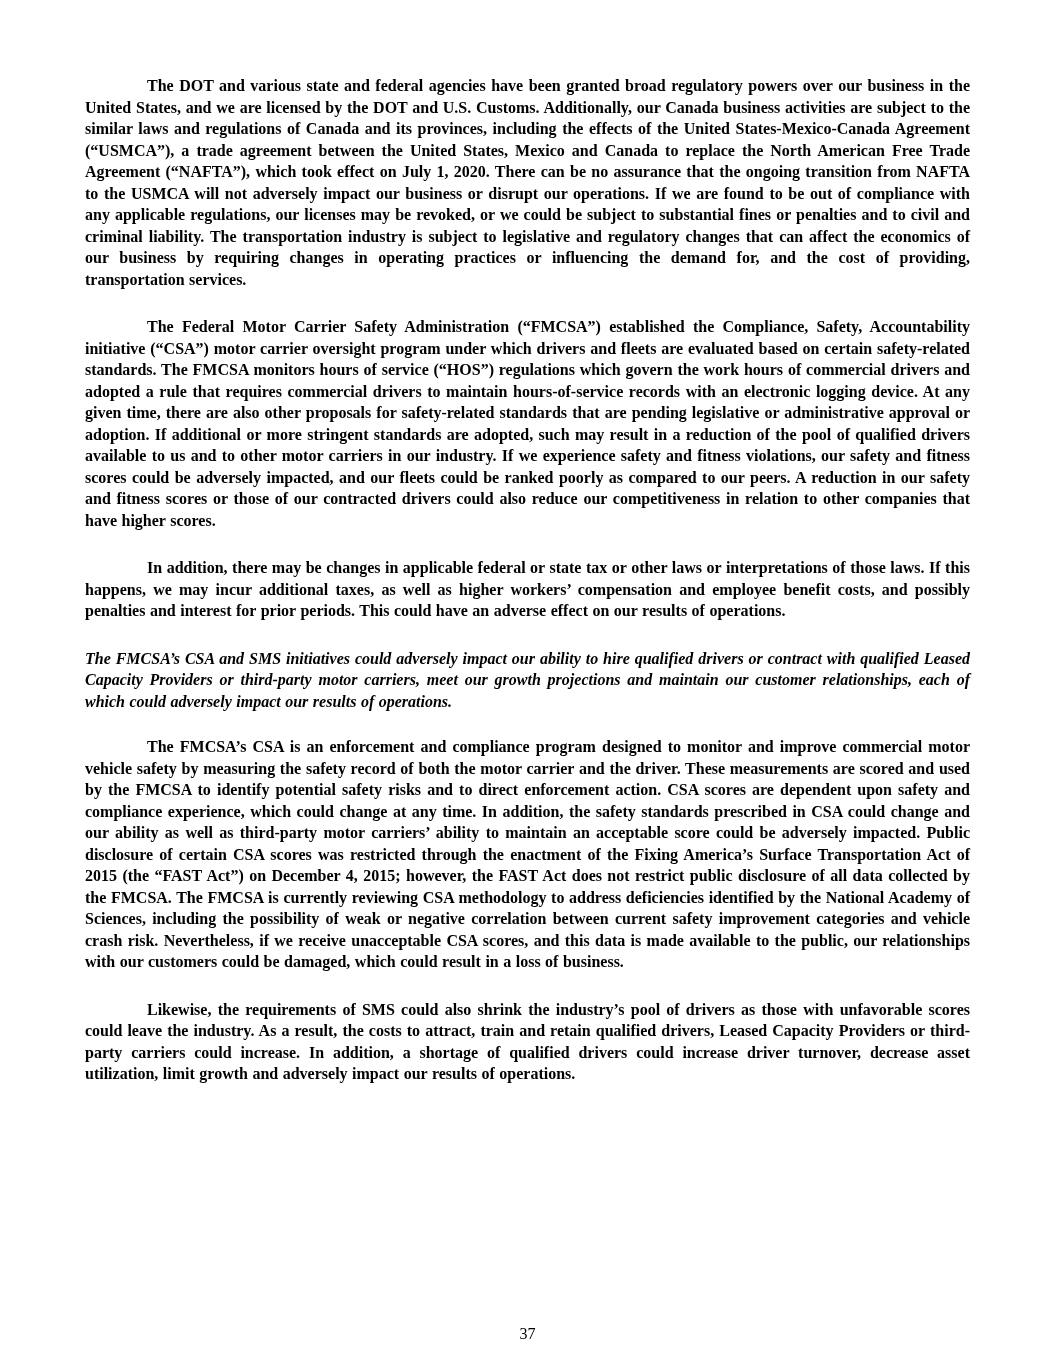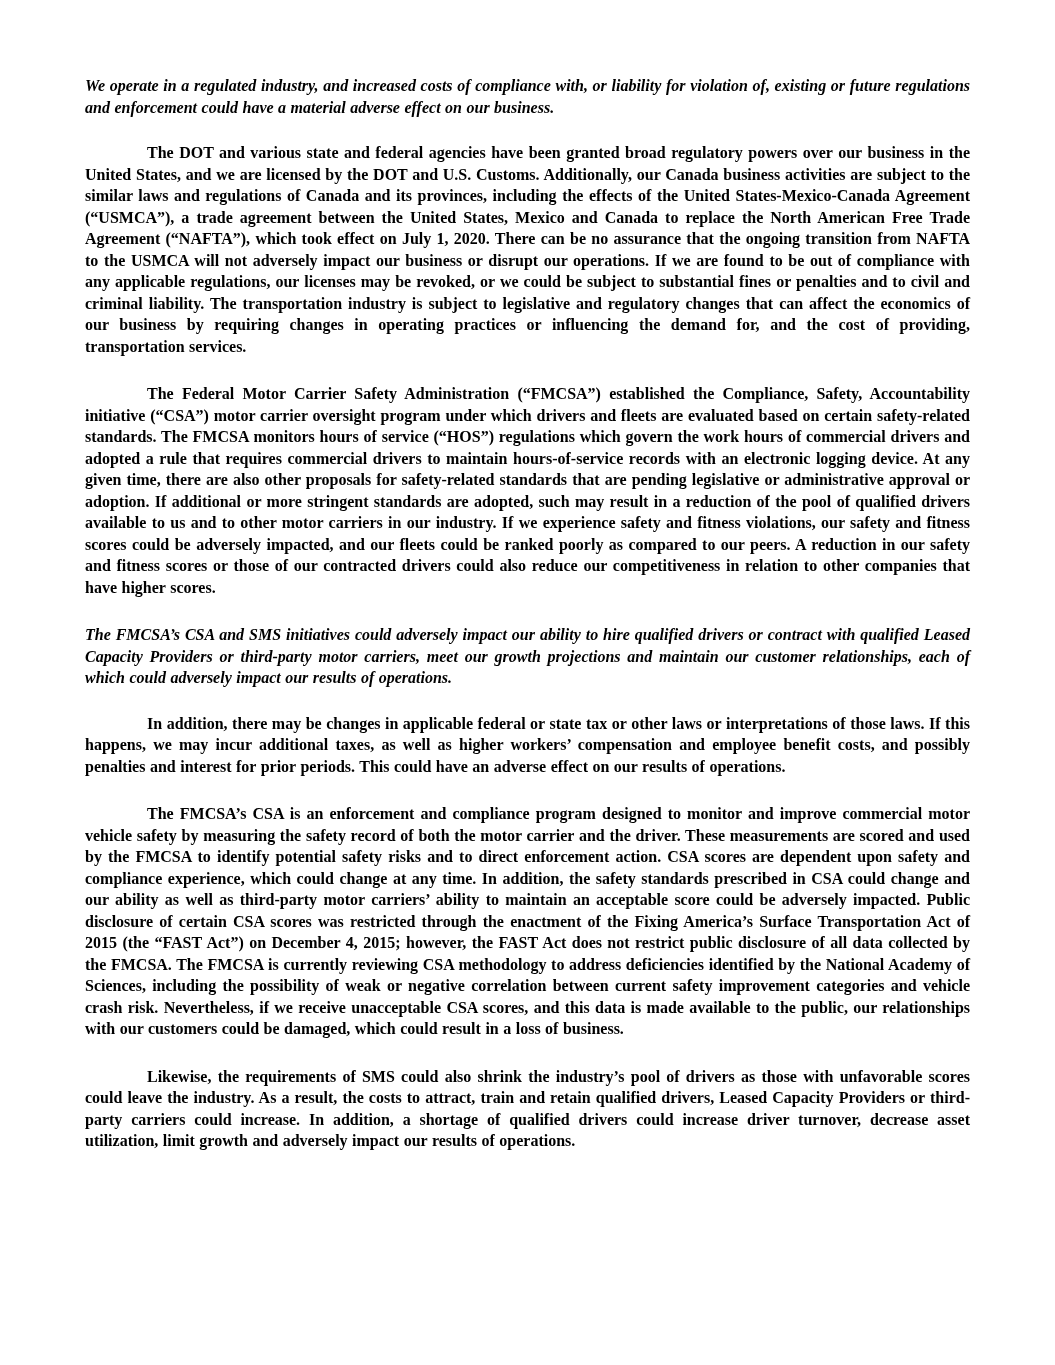--- a/index.html
+++ b/index.html
@@ -41,20 +41,20 @@
     bottom: 22px;
     width: 1055px;
     text-align: center;
     font-size: 16px;
   }
 </style>
 </head>
 <body>
 
 <div class="page">
-  <p class="block heading">We operate in a regulated industry, and increased costs of compliance with, or liability for violation of, existing or future regulations and enforcement could have a material adverse effect on our business.</p>
   <p class="block para">The DOT and various state and federal agencies have been granted broad regulatory powers over our business in the United States, and we are licensed by the DOT and U.S. Customs. Additionally, our Canada business activities are subject to the similar laws and regulations of Canada and its provinces, including the effects of the United States-Mexico-Canada Agreement (“USMCA”), a trade agreement between the United States, Mexico and Canada to replace the North American Free Trade Agreement (“NAFTA”), which took effect on July 1, 2020. There can be no assurance that the ongoing transition from NAFTA to the USMCA will not adversely impact our business or disrupt our operations. If we are found to be out of compliance with any applicable regulations, our licenses may be revoked, or we could be subject to substantial fines or penalties and to civil and criminal liability. The transportation industry is subject to legislative and regulatory changes that can affect the economics of our business by requiring changes in operating practices or influencing the demand for, and the cost of providing, transportation services.</p>
   <p class="block para">The Federal Motor Carrier Safety Administration (“FMCSA”) established the Compliance, Safety, Accountability initiative (“CSA”) motor carrier oversight program under which drivers and fleets are evaluated based on certain safety-related standards. The FMCSA monitors hours of service (“HOS”) regulations which govern the work hours of commercial drivers and adopted a rule that requires commercial drivers to maintain hours-of-service records with an electronic logging device. At any given time, there are also other proposals for safety-related standards that are pending legislative or administrative approval or adoption. If additional or more stringent standards are adopted, such may result in a reduction of the pool of qualified drivers available to us and to other motor carriers in our industry. If we experience safety and fitness violations, our safety and fitness scores could be adversely impacted, and our fleets could be ranked poorly as compared to our peers. A reduction in our safety and fitness scores or those of our contracted drivers could also reduce our competitiveness in relation to other companies that have higher scores.</p>
+  <p class="block para">In addition, there may be changes in applicable federal or state tax or other laws or interpretations of those laws. If this happens, we may incur additional taxes, as well as higher workers’ compensation and employee benefit costs, and possibly penalties and interest for prior periods. This could have an adverse effect on our results of operations.</p>
   <p class="block heading">The FMCSA’s CSA and SMS initiatives could adversely impact our ability to hire qualified drivers or contract with qualified Leased Capacity Providers or third-party motor carriers, meet our growth projections and maintain our customer relationships, each of which could adversely impact our results of operations.</p>
-  <p class="block para">In addition, there may be changes in applicable federal or state tax or other laws or interpretations of those laws. If this happens, we may incur additional taxes, as well as higher workers’ compensation and employee benefit costs, and possibly penalties and interest for prior periods. This could have an adverse effect on our results of operations.</p>
   <p class="block para">The FMCSA’s CSA is an enforcement and compliance program designed to monitor and improve commercial motor vehicle safety by measuring the safety record of both the motor carrier and the driver. These measurements are scored and used by the FMCSA to identify potential safety risks and to direct enforcement action. CSA scores are dependent upon safety and compliance experience, which could change at any time. In addition, the safety standards prescribed in CSA could change and our ability as well as third-party motor carriers’ ability to maintain an acceptable score could be adversely impacted. Public disclosure of certain CSA scores was restricted through the enactment of the Fixing America’s Surface Transportation Act of 2015 (the “FAST Act”) on December 4, 2015; however, the FAST Act does not restrict public disclosure of all data collected by the FMCSA. The FMCSA is currently reviewing CSA methodology to address deficiencies identified by the National Academy of Sciences, including the possibility of weak or negative correlation between current safety improvement categories and vehicle crash risk. Nevertheless, if we receive unacceptable CSA scores, and this data is made available to the public, our relationships with our customers could be damaged, which could result in a loss of business.</p>
   <p class="block para">Likewise, the requirements of SMS could also shrink the industry’s pool of drivers as those with unfavorable scores could leave the industry. As a result, the costs to attract, train and retain qualified drivers, Leased Capacity Providers or third-party carriers could increase. In addition, a shortage of qualified drivers could increase driver turnover, decrease asset utilization, limit growth and adversely impact our results of operations.</p>
+  <div class="footer">37</div>
 </div>
 
 </body></html>

